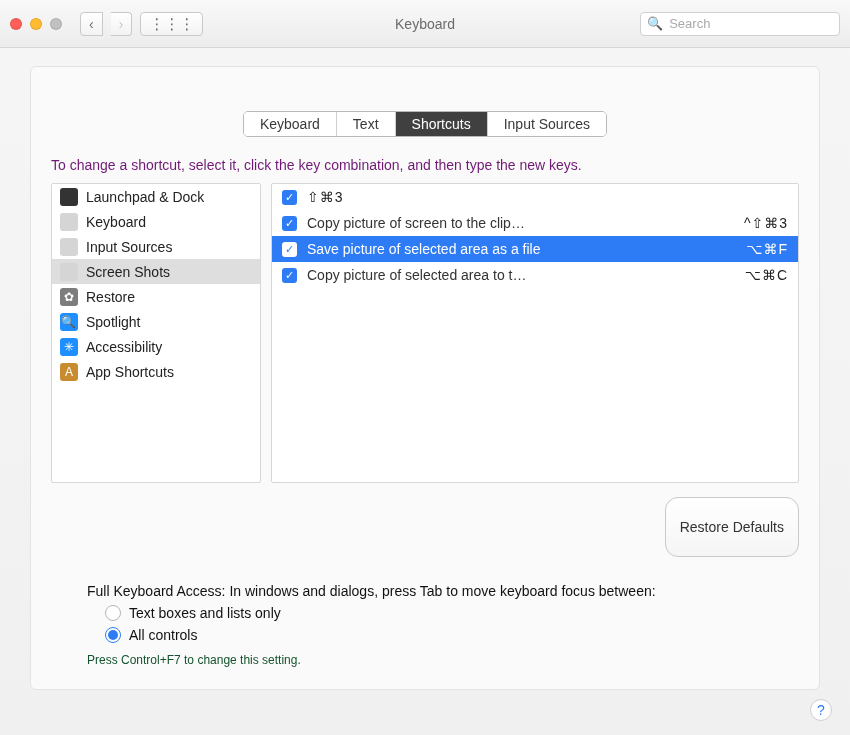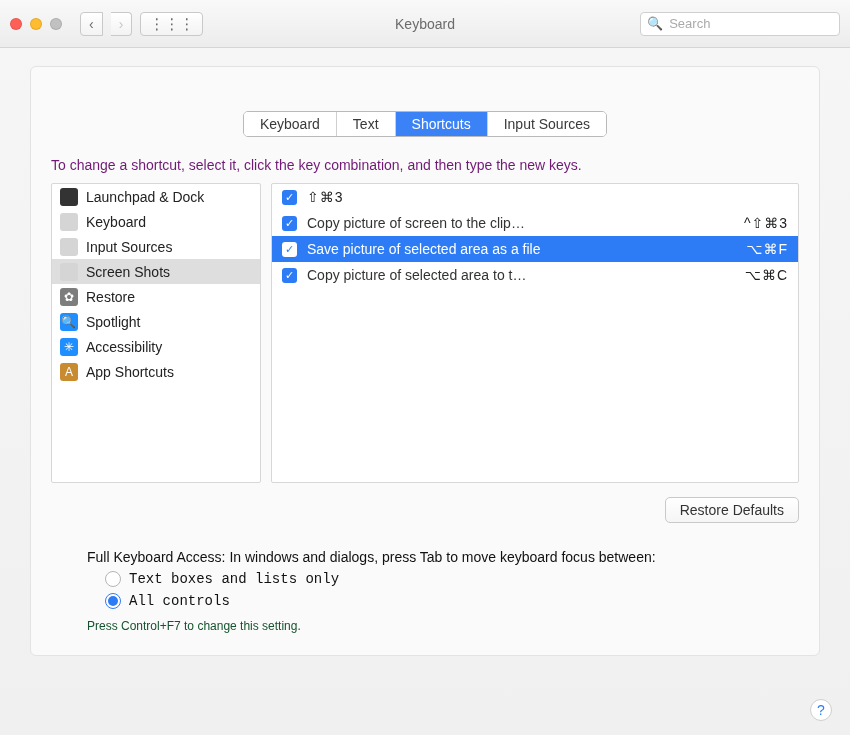--- a/index.html
+++ b/index.html
@@ -73,21 +73,21 @@
   }
   .seg-item {
     padding: 4px 16px;
     font-size:14px;
     border-right:1px solid #cfcfcf;
     color:#3a3a3a;
     background:#fff;
   }
   .seg-item:last-child{border-right:0;}
   .seg-item.active{
-    background:#3b82f6; color:#fff;
+    background:#404040; color:#fff;
   }
   
   .content {
     margin: 18px 30px 0 30px;
     border:1px solid #e3e3e3;
     border-radius:6px;
     background:#fafafa;
     padding: 18px 20px 22px 20px;
   }
   .instruction {
@@ -129,28 +129,28 @@
     font-size:11px;
   }
   .sc-row.selected .sc-check{ background:#fff; color:#2d7cf6;}
   .sc-label{ flex:1; white-space:nowrap; overflow:hidden; text-overflow:ellipsis;}
   .sc-keys{ font-size:14px; color:#222; letter-spacing:1px;}
   .sc-row.selected .sc-keys{ color:#fff;}
   .restore {
     display:flex; justify-content:flex-end; margin-top:14px;
   }
   .restore-btn {
-    border:1px solid #c9c9c9; border-radius:5px;
+    border:1px solid #c9c9c9; border-radius:13px;
     background:linear-gradient(#ffffff,#f5f5f5);
-    padding: 4px 14px; font-size:14px;
+    padding: 21px 14px; font-size:14px;
   }
   .fka {
     margin-top: 26px; font-size:14px; color:#111;margin-left:36px;
   }
-  .radio-row{ display:flex; align-items:center; gap:8px; margin:6px 0 0 18px;font-family:Liberation Mono, monospace;}
+  .radio-row{ display:flex; align-items:center; gap:8px; margin:6px 0 0 18px;}
   .radio{
     width:16px;height:16px;border-radius:50%;
     border:1px solid #b5b5b5; background:#fff;
     display:flex;align-items:center;justify-content:center;
   }
   .radio.checked{ border-color:#2d7cf6;}
   .radio.checked::after{content:"";width:10px;height:10px;border-radius:50%;background:#2d7cf6;}
   .hint { margin-top:10px; font-size:12px; color:#14532d;}
   .help{
     position:absolute; right:18px; bottom:14px;

